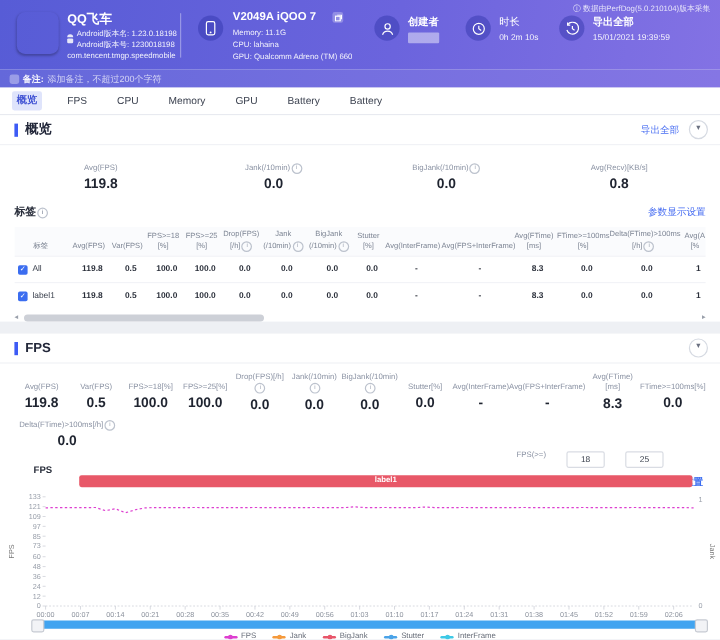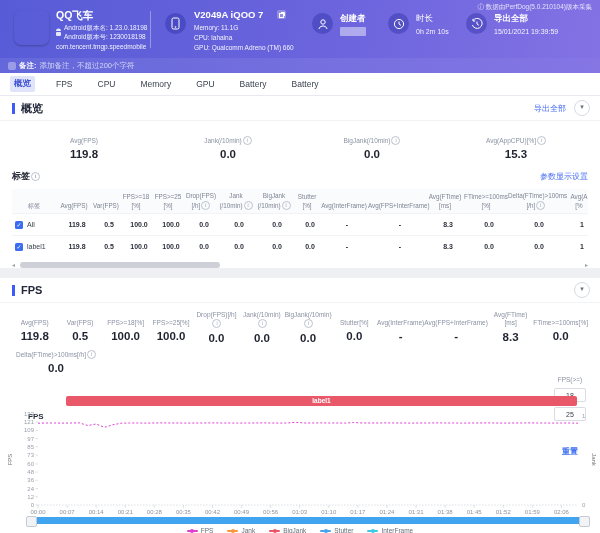--- a/index.html
+++ b/index.html
@@ -92,21 +92,21 @@
   .h-scroll{position:relative;height:8px;margin:4px 12px 0;}
   .h-scroll .arrow{position:absolute;top:0;font-size:6px;color:#9aa0ab;line-height:8px;}
   .h-scroll .thumb{position:absolute;left:8px;top:1px;width:200px;height:6px;border-radius:3px;background:#cdd0d7;cursor:pointer;}
 
   
   .delta-block{padding:4px 0 0 16px;display:inline-block;}
   .delta-label{font-size:6.5px;color:#8a92a3;}
   .delta-value{font-size:11.5px;font-weight:bold;color:#1f2430;margin-top:3px;text-align:center;}
   .chart-head{position:absolute;left:28px;right:14px;top:98px;display:flex;align-items:center;justify-content:space-between;}
   .chart-title{font-size:8px;font-weight:bold;color:#2a2f3c;}
-  .chart-controls{display:flex;align-items:center;gap:5px;flex-direction:column;}
+  .chart-controls{display:flex;gap:17px;}
   .thr-label{font-size:6.5px;color:#8a92a3;}
   .thr-input{width:30px;height:12px;border:1px solid #d9dce3;border-radius:2px;font-size:7px;
     text-align:center;color:#3a404d;padding:0;font-family:"Liberation Sans",sans-serif;}
   .reset-btn{font-size:8px;color:#3b6df0;font-weight:bold;cursor:pointer;margin-top:20px;}
   .label-bar{position:absolute;left:66px;right:23px;top:118px;height:10px;border-radius:2px;
     background:#e85868;color:#fff;font-size:6.5px;font-weight:bold;text-align:center;line-height:10px;}
   .fps-svg{position:absolute;left:0;top:130px;}
   .blue-scroll{position:absolute;left:28px;right:12px;top:239px;height:7px;border-radius:3px;background:#41a4f0;}
   .blue-scroll .handle{position:absolute;top:-1px;width:9px;height:9px;border-radius:2px;background:#f2f3f6;
     border:1px solid #c6cad2;cursor:pointer;}
@@ -223,23 +223,23 @@
           <div class="stat-value">0.0</div>
         </div>
         <div class="stat">
           <div class="stat-label">
             <div>BigJank(/10min)<span class="info-icon">i</span></div>
           </div>
           <div class="stat-value">0.0</div>
         </div>
         <div class="stat">
           <div class="stat-label">
-            <div>Avg(AppCPU)[%]<span class="info-icon">i</span></div>
-          </div>
-          <div class="stat-value">15.3</div>
+            <div>Avg(Recv)[KB/s]</div>
+          </div>
+          <div class="stat-value">0.8</div>
         </div>
       </div>
     <div class="labels-head">
       <span class="labels-title"><span>标签</span><span class="info-icon">i</span></span>
       <span class="link">参数显示设置</span>
     </div>
     <div class="tbl-wrap">
       <div class="tbl">
         <div class="tbl-header">
             <div class="th" style="width: 44px;">

